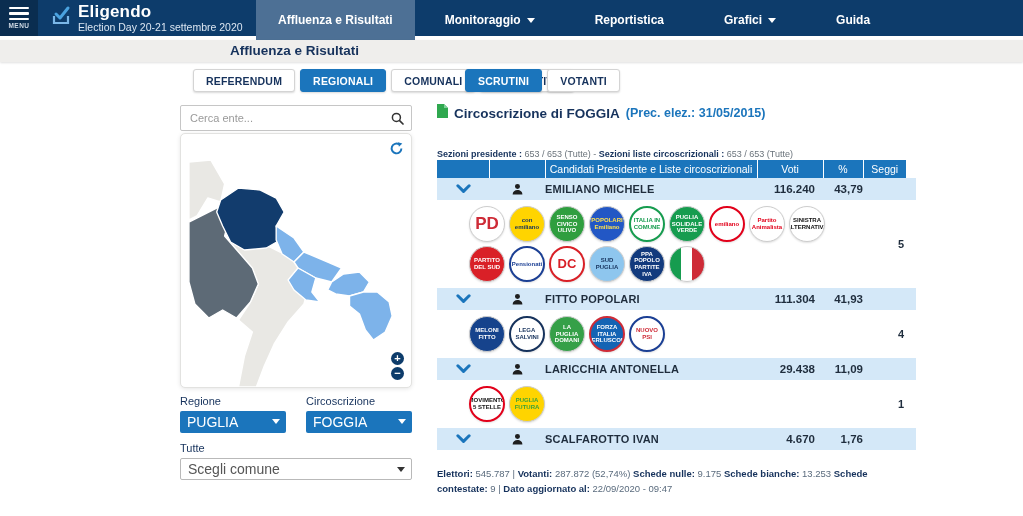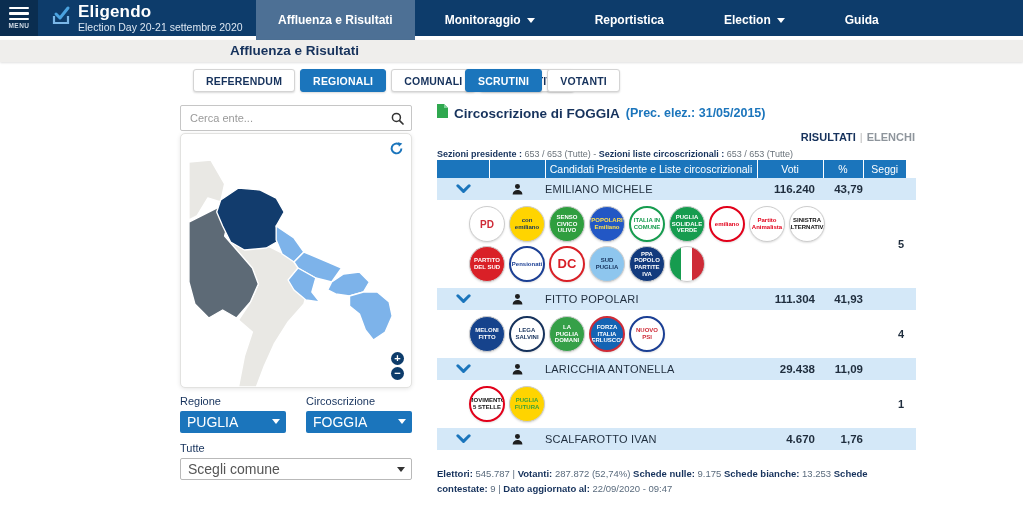--- a/index.html
+++ b/index.html
@@ -73,21 +73,21 @@
   table.res th:first-child { border-left:none; }
 
   .tbody-scroll { position:absolute; left:437px; top:178px; width:479px; height:284px; overflow-y:scroll; overflow-x:hidden; }
   .tbody-scroll::-webkit-scrollbar { width:10px; }
   .tbody-scroll::-webkit-scrollbar-track { background:#f1f1f1; border-left:1px solid #e3e3e3; }
   .tbody-scroll::-webkit-scrollbar-thumb { background:#a9a9a9; border:2px solid #f1f1f1; border-radius:5px; }
 
   .cand-row { display:flex; align-items:center; height:23px; background:#d4e8f8; border-bottom:1px solid #fff; cursor:pointer; }
   .c-chev { width:52px; display:flex; justify-content:center; }
   .c-pers { width:56px; display:flex; justify-content:center; }
-  .c-name { width:212px; font-size:11px; font-weight:normal; color:#1f2d3d; letter-spacing:.2px; }
+  .c-name { width:212px; font-size:11px; font-weight:bold; color:#1f2d3d; letter-spacing:.2px; }
   .c-voti { width:66px; font-size:11.5px; font-weight:bold; color:#1f2d3d; text-align:right; padding-right:8px; }
   .c-pct  { width:40px; font-size:11.5px; font-weight:bold; color:#1f2d3d; text-align:right; padding-right:0px; }
   .c-seg  { width:43px; text-align:center; font-size:11px; font-weight:bold; color:#1f2d3d; }
 
   .logos-row { position:relative; background:#fff; padding:5px 60px 5px 32px; border-bottom:1px solid #fff; }
   .logos-wrap { display:flex; flex-wrap:wrap; gap:4px; max-width:372px; }
   .logo { width:36px; height:36px; border-radius:50%; border:1px solid #cdcdcd; box-shadow:0 1px 2px rgba(0,0,0,.12); display:flex; align-items:center; justify-content:center; text-align:center; overflow:hidden; font-weight:bold; font-size:6px; line-height:1.1; padding:2px; cursor:pointer; }
   .row-seats { position:absolute; right:12px; top:50%; transform:translateY(-50%); font-size:11px; font-weight:bold; color:#1f2d3d; }
 
   .res-footer { position:absolute; left:437px; top:467px; width:478px; font-size:9.5px; line-height:1.55; color:#5a6b7d; }
@@ -126,21 +126,21 @@
           <span>Affluenza e Risultati</span>
         </div>
         <div class="nav-item">
           <span>Monitoraggio</span>
           <span class="caret-down-w"></span>
         </div>
         <div class="nav-item">
           <span>Reportistica</span>
         </div>
         <div class="nav-item">
-          <span>Election</span>
+          <span>Grafici</span>
           <span class="caret-down-w"></span>
         </div>
         <div class="nav-item">
           <span>Guida</span>
         </div>
       </nav>
   </header>
 
   <div class="titlebar">
     <h1>Affluenza e Risultati</h1>
@@ -223,23 +223,20 @@
     <span>
       <svg width="11" height="14" viewBox="0 0 11 14">
         <path d="M0 0 h7 l4 4 v10 h-11 z" fill="#2fa84f"></path>
         <path d="M7 0 l4 4 h-4 z" fill="#7fd09a"></path>
       </svg>
     </span>
     <span class="t1">Circoscrizione di FOGGIA</span>
     <span class="t2">(Prec. elez.: 31/05/2015)</span>
   </div>
 
-  <div class="res-toggle">
-    <span class="on">RISULTATI</span><span class="sep">|</span><span class="off">ELENCHI</span>
-  </div>
 
   <div class="sezioni" id="sezioni-line"><b>Sezioni presidente : </b><span>653 / 653 (Tutte)</span><span> - </span><b>Sezioni liste circoscrizionali : </b><span>653 / 653 (Tutte)</span></div>
 
   <table class="res">
     <tbody>
         <tr>
       <th style="width:52px"></th>
       <th style="width:56px"></th>
       <th style="width:212px">Candidati Presidente e Liste circoscrizionali</th>
       <th style="width:66px">Voti</th>
@@ -262,21 +259,21 @@
             <path d="M3 21c0-5 4-8.2 9-8.2s9 3.2 9 8.2z"></path>
           </svg>
         </div>
         <div class="c-name">EMILIANO MICHELE</div>
         <div class="c-voti">116.240</div>
         <div class="c-pct">43,79</div>
         <div class="c-seg"></div>
       </div>
       <div class="logos-row">
         <div class="logos-wrap">
-          <div class="logo" title="Partito Democratico" style="background: rgb(255, 255, 255); color: rgb(206, 43, 55); font-size: 10px;">
+          <div class="logo" title="Partito Democratico" style="background: rgb(255, 255, 255); color: rgb(206, 43, 55); font-size: 17px;">
             <span>PD</span>
           </div>
           <div class="logo" title="Con Emiliano" style="background: rgb(255, 212, 0); color: rgb(22, 50, 92);">
             <span>con emiliano</span>
           </div>
           <div class="logo" title="Senso Civico Ulivo" style="background: rgb(47, 158, 63); color: rgb(255, 255, 255);">
             <span>SENSO CIVICO ULIVO</span>
           </div>
           <div class="logo" title="Popolari con Emiliano" style="background: rgb(34, 87, 197); color: rgb(255, 225, 77);">
             <span>POPOLARI Emiliano</span>

